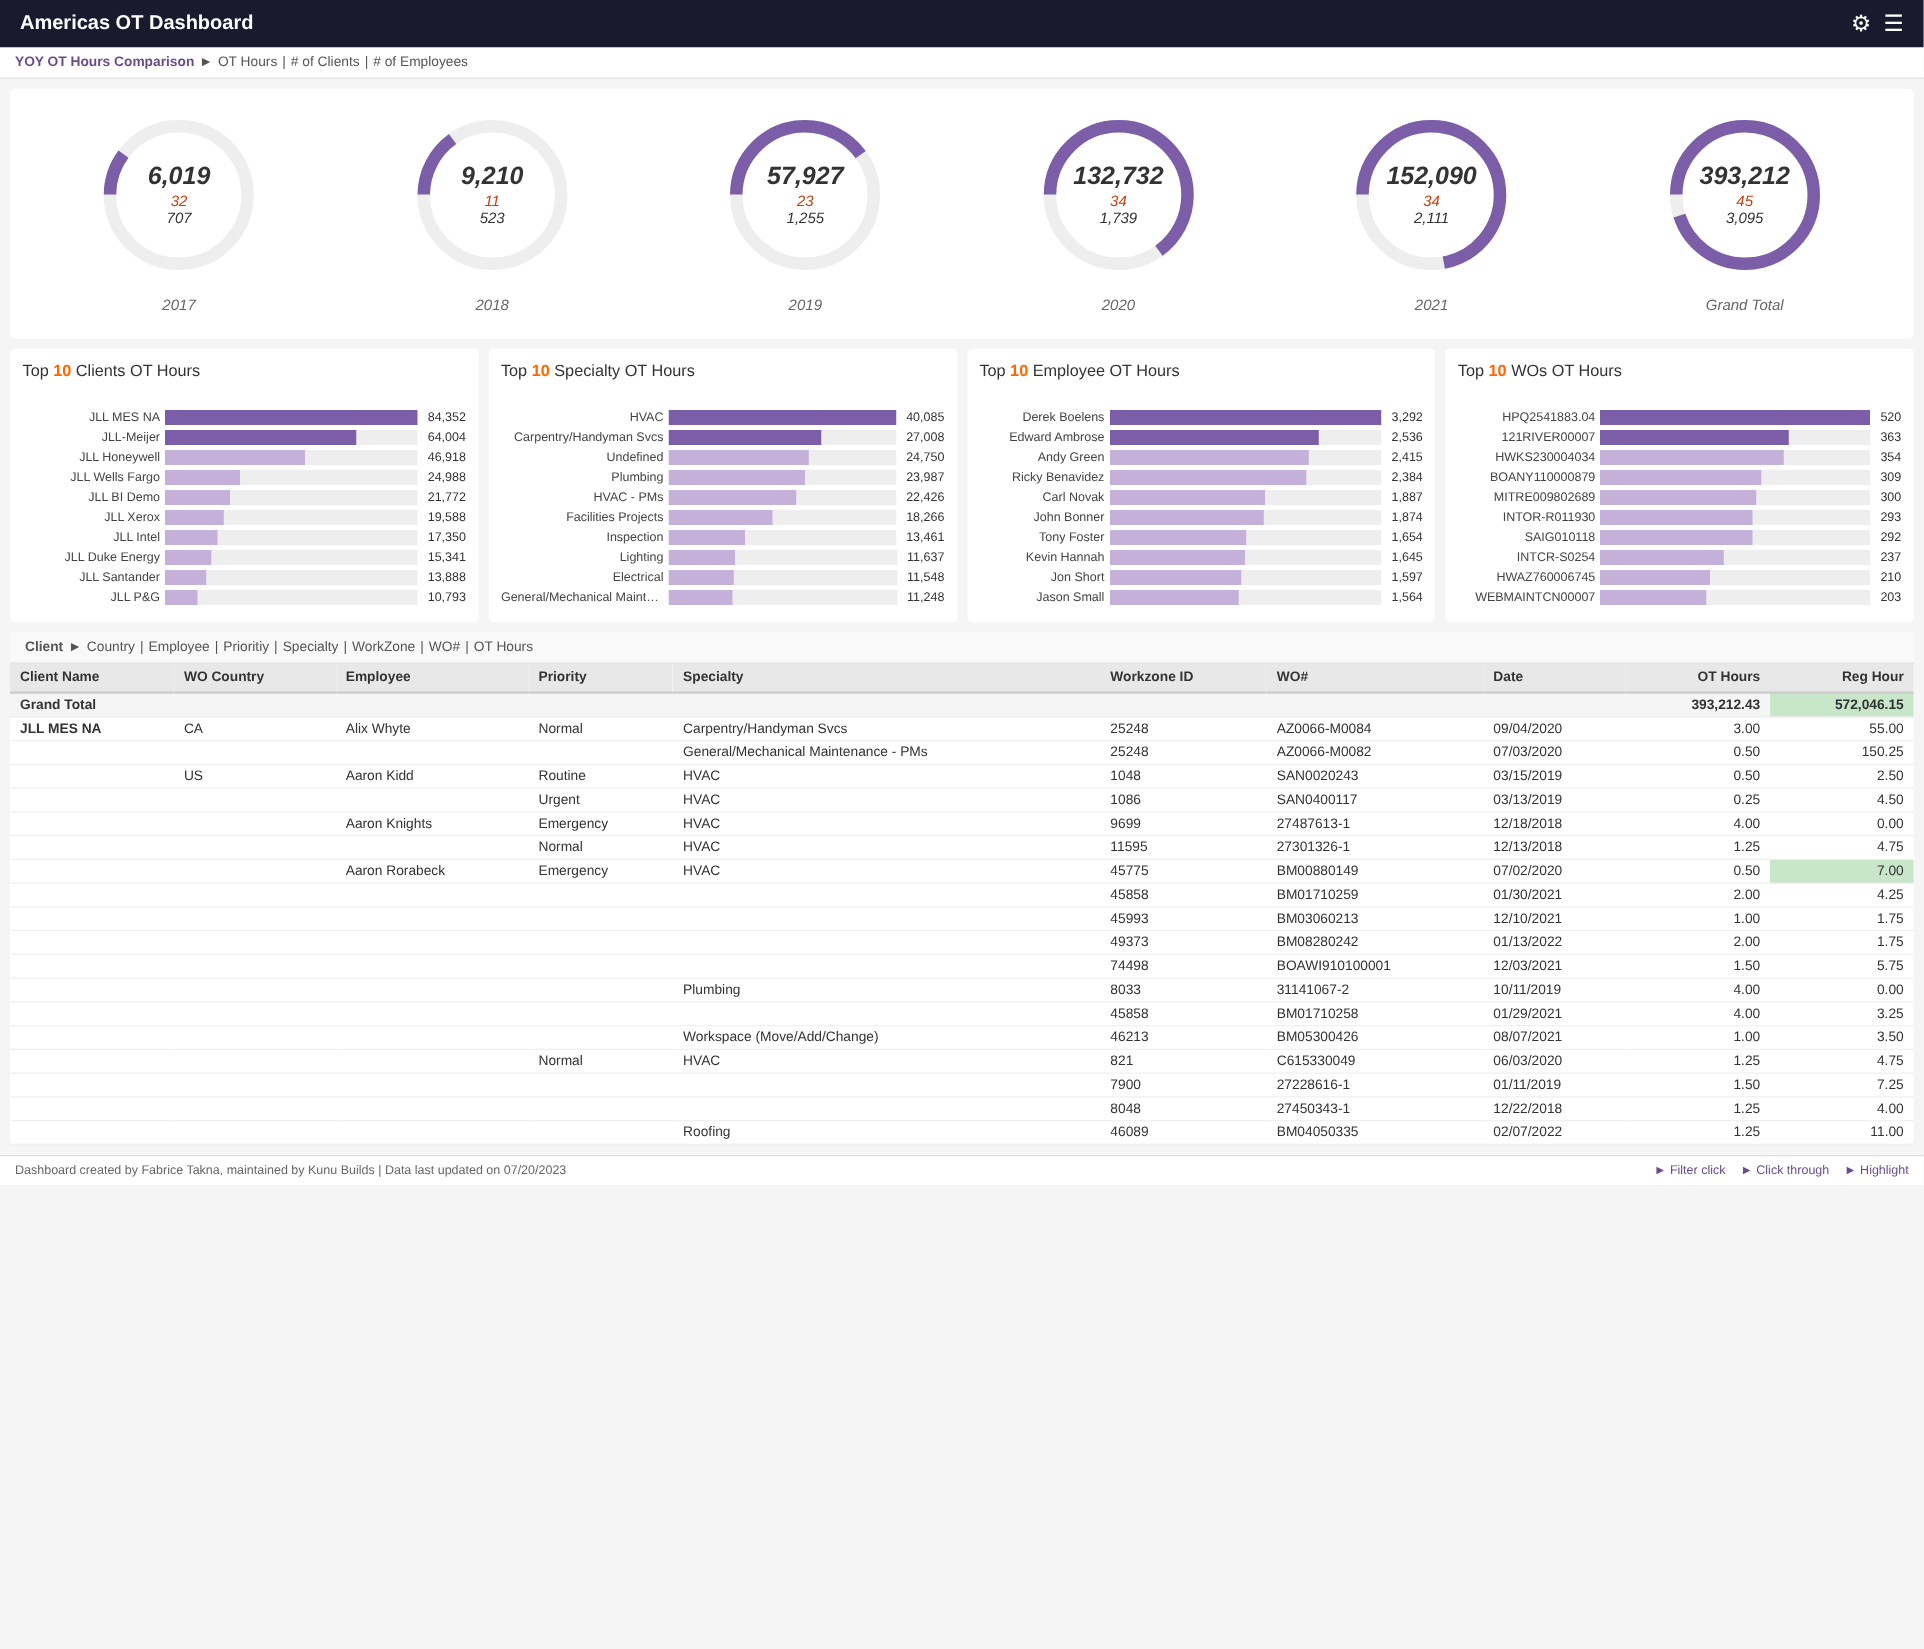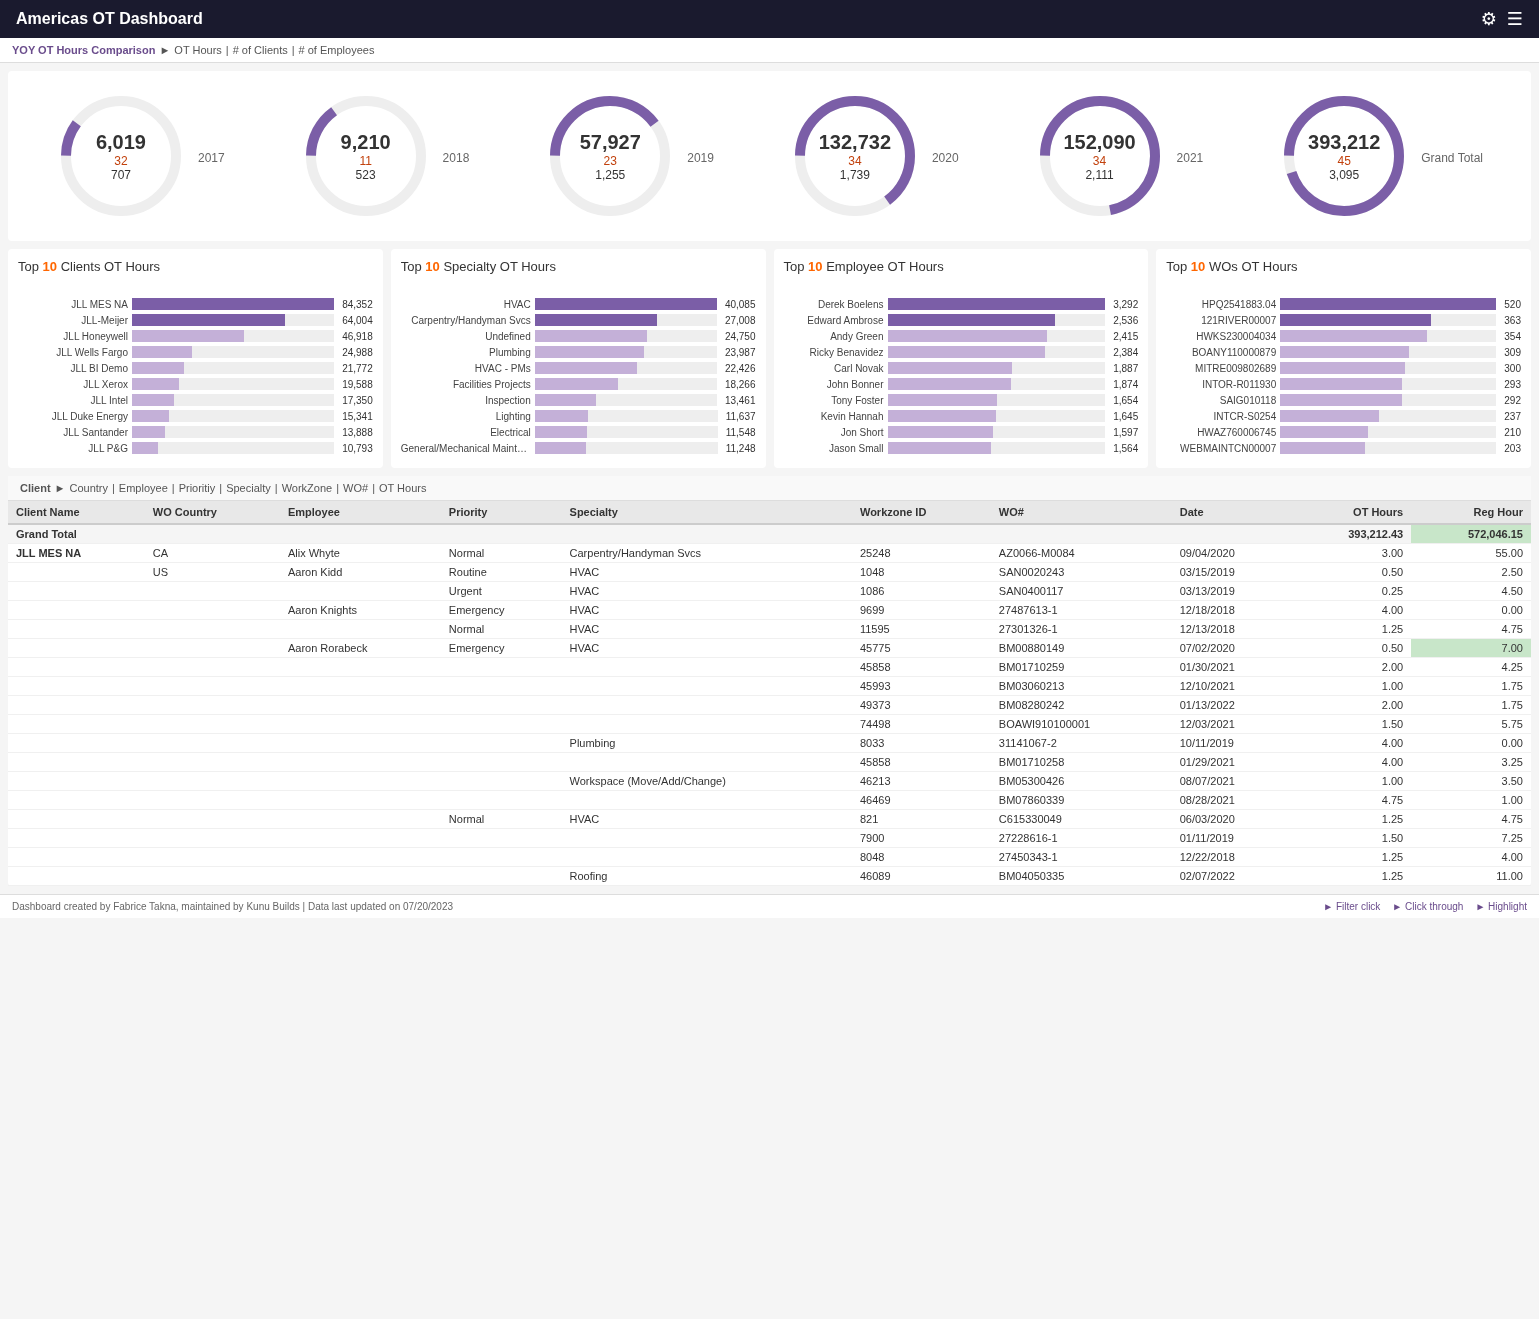--- a/index.html
+++ b/index.html
@@ -9,21 +9,21 @@
     .header-title { font-size: 16px; font-weight: bold; color: white; }
     .header-icons { display: flex; gap: 10px; align-items: center; }
 
     .breadcrumb { background: white; padding: 6px 12px; font-size: 11px; color: #555; border-bottom: 1px solid #ddd; display: flex; align-items: center; gap: 4px; }
 
     .main-content { padding: 8px; }
 
     
     .yoy-section { background: white; padding: 10px; margin-bottom: 8px; border-radius: 4px; }
     .circles-container { display: flex; justify-content: space-around; align-items: center; padding: 10px 0; }
-    .circle-item { display: flex; flex-direction: row; align-items: center; gap: 12px; }
+    .circle-item { display: flex; flex-direction: column; align-items: center; gap: 12px; font-style: italic; }
     .circle-wrapper { position: relative; width: 130px; height: 130px; }
     .circle-svg { width: 130px; height: 130px; }
     .circle-text { position: absolute; top: 50%; left: 50%; transform: translate(-50%, -50%); text-align: center; }
     .circle-main { font-size: 20px; font-weight: bold; color: #333; }
     .circle-sub1 { font-size: 12px; color: #c2410c; }
     .circle-sub2 { font-size: 12px; color: #333; }
     .circle-year { font-size: 12px; color: #666; margin-top: 4px; }
 
     
     .charts-grid { display: grid; grid-template-columns: 1fr 1fr 1fr 1fr; gap: 8px; margin-bottom: 8px; }
@@ -526,20 +526,32 @@
       <td>Normal</td>
       <td>Carpentry/Handyman Svcs</td>
       <td>25248</td>
       <td>AZ0066-M0084</td>
       <td>09/04/2020</td>
       <td class="num">3.00</td>
       <td class="num" style="">55.00</td>
     </tr>
             <tr>
       <td style=""></td>
+      <td></td>
+      <td></td>
+      <td></td>
+      <td>General/Mechanical Maintenance - PMs</td>
+      <td>25248</td>
+      <td>AZ0066-M0082</td>
+      <td>07/03/2020</td>
+      <td class="num">0.50</td>
+      <td class="num" style="">150.25</td>
+    </tr>
+            <tr>
+      <td style=""></td>
       <td>US</td>
       <td>Aaron Kidd</td>
       <td>Routine</td>
       <td>HVAC</td>
       <td>1048</td>
       <td>SAN0020243</td>
       <td>03/15/2019</td>
       <td class="num">0.50</td>
       <td class="num" style="">2.50</td>
     </tr>
@@ -672,32 +684,20 @@
       <td>46213</td>
       <td>BM05300426</td>
       <td>08/07/2021</td>
       <td class="num">1.00</td>
       <td class="num" style="">3.50</td>
     </tr>
             <tr>
       <td style=""></td>
       <td></td>
       <td></td>
-      <td></td>
-      <td></td>
-      <td>46469</td>
-      <td>BM07860339</td>
-      <td>08/28/2021</td>
-      <td class="num">4.75</td>
-      <td class="num" style="">1.00</td>
-    </tr>
-            <tr>
-      <td style=""></td>
-      <td></td>
-      <td></td>
       <td>Normal</td>
       <td>HVAC</td>
       <td>821</td>
       <td>C615330049</td>
       <td>06/03/2020</td>
       <td class="num">1.25</td>
       <td class="num" style="">4.75</td>
     </tr>
             <tr>
       <td style=""></td>

